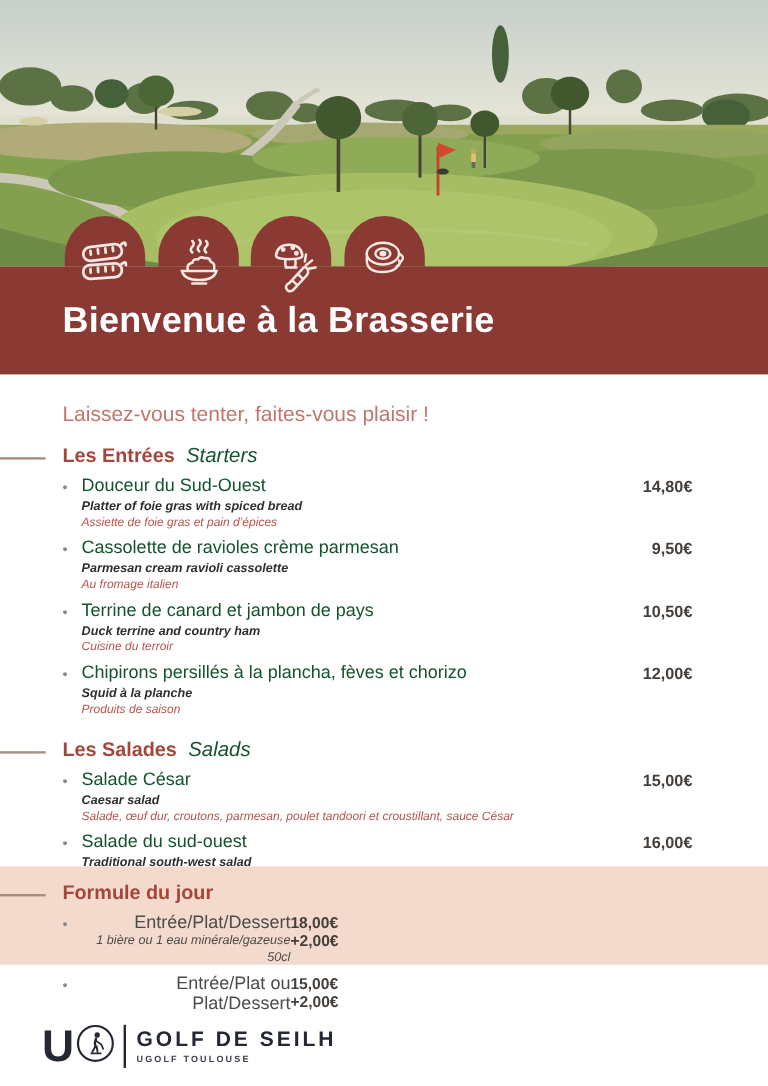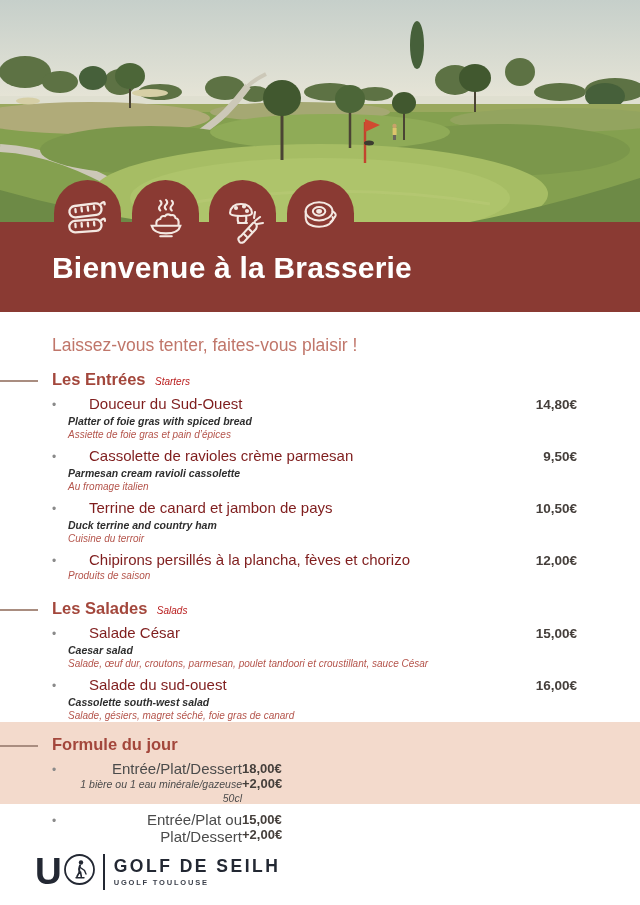--- a/index.html
+++ b/index.html
@@ -17,27 +17,27 @@
   
   .banner { position:absolute; top:222px; left:0; width:640px; height:90px; background:#8a3a33; z-index:2; }
   .banner h1 { color:#ffffff; font-size:30px; font-weight:bold; line-height:92px; padding-left:52px; letter-spacing:.2px; }
 
   
   .content { position:absolute; top:312px; left:0; width:640px; z-index:2; }
   .intro { margin:23px 62px 0 52px; font-size:17.5px; color:#c0766a; }
 
   .sec-head { position:relative; margin:14px 62px 0 52px; }
   .sec-title { font-size:16.5px; font-weight:bold; color:#a3473c;text-align:center; }
-  .sec-sub { font-size:10px; font-style:italic; color:#b91c1c; margin-left:5px; }
+  .sec-sub { font-size:17px; font-style:italic; color:#14532d; margin-left:5px; }
   .tick { position:absolute; left:-52px; top:55%; width:38px; height:1.5px; background:#a98d80; }
 
   .item { display:flex; align-items:flex-start; margin:6px 63px 0 52px; }
   .bullet { width:16px; color:#8a8a8a; font-size:12px; padding-top:3px; flex:0 0 16px; }
   .item-text { flex:1; }
-  .name { font-size:15px; color:#7f1d1d; line-height:18px;margin-left:21px; }
+  .name { font-size:15px; color:#14532d; line-height:18px; }
   .en   { font-size:10.5px; font-weight:bold; font-style:italic; color:#2e2e2e; line-height:13px; margin-top:2px; }
   .fr   { font-size:10px; font-style:italic; color:#b4544b; line-height:12px; margin-top:1px; }
   .price { font-size:13.5px; font-weight:bold; color:#453f3b; padding-top:2px; white-space:nowrap; }
 
   
   .formule { position:absolute; top:722px; left:0; width:640px; height:82px; background:#f3dacc; z-index:2;
              padding:13px 62px 0 52px; }
   .f-head { position:relative; }
   .f-item { display:flex; align-items:flex-start; margin-top:6px; }
   .f-cols { flex:1; display:flex; }
@@ -229,20 +229,21 @@
         <div class="en">Duck terrine and country ham</div>
         <div class="fr">Cuisine du terroir</div>
       </div>
       <div class="price">10,50€</div>
     </div>
 
     <div class="item">
       <span class="bullet">•</span>
       <div class="item-text">
         <div class="name">Chipirons persillés à la plancha, fèves et chorizo</div>
+        <div class="en">Squid à la planche</div>
         <div class="fr">Produits de saison</div>
       </div>
       <div class="price">12,00€</div>
     </div>
 
     <div class="sec-head" style="margin-top:17px">
       <span class="tick"></span>
       <span class="sec-title">Les Salades</span>
       <span class="sec-sub">Salads</span>
     </div>
@@ -254,21 +255,21 @@
         <div class="en">Caesar salad</div>
         <div class="fr">Salade, œuf dur, croutons, parmesan, poulet tandoori et croustillant, sauce César</div>
       </div>
       <div class="price">15,00€</div>
     </div>
 
     <div class="item">
       <span class="bullet">•</span>
       <div class="item-text">
         <div class="name">Salade du sud-ouest</div>
-        <div class="en">Cassolette south-west salad</div>
+        <div class="en">Traditional south-west salad</div>
         <div class="fr">Salade, gésiers, magret séché, foie gras de canard</div>
       </div>
       <div class="price">16,00€</div>
     </div>
   </div>
 
   <div class="formule">
     <div class="f-head">
       <span class="tick"></span>
       <span class="sec-title">Formule du jour</span>

